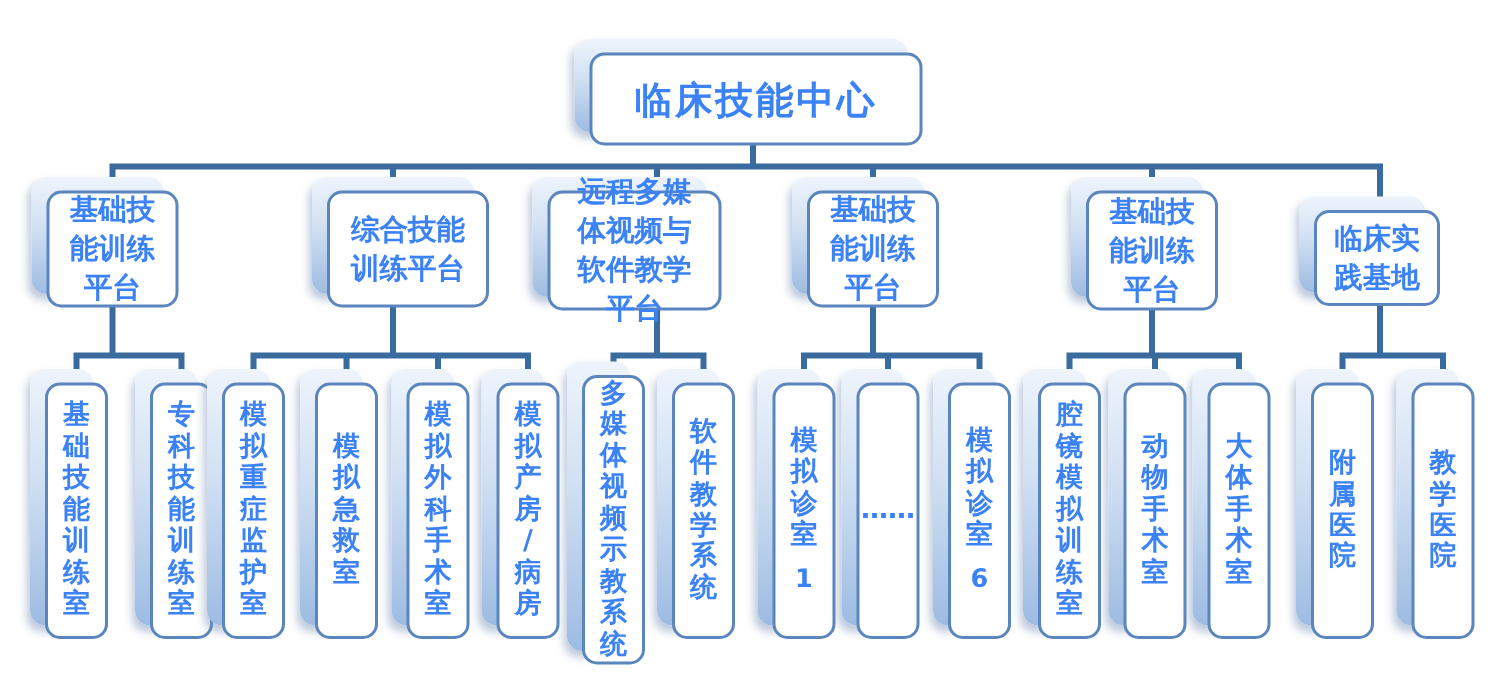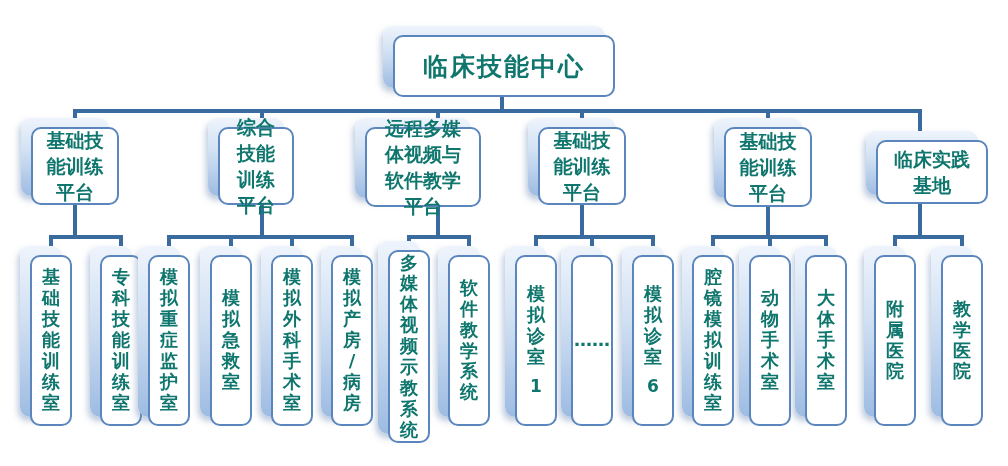--- a/index.html
+++ b/index.html
@@ -10,21 +10,21 @@
   .back{
     position:absolute;left:-10px;top:-9px;width:100%;height:100%;
     border-radius:10px;
     background:linear-gradient(180deg,#eef4fc 0%,#cfdff2 45%,#9dbbe2 100%);
     box-shadow:-2px 4px 6px rgba(120,145,185,0.5);
   }
   .box{
     position:absolute;inset:0;box-sizing:border-box;
     background:#fff;border:2px solid #5b86bd;border-radius:10px;
     display:flex;align-items:center;justify-content:center;
-    text-align:center;font-weight:bold;color:#0f766e;
+    text-align:center;font-weight:bold;color:#3b82f6;
   }
   .root-box{font-size:25px;letter-spacing:2px;}
   .branch-box{font-size:19px;line-height:1.38;padding:2px 10px;}
   .leaf-box{flex-direction:column;gap:2px;font-size:18px;line-height:1.05;padding:3px 1px;}
   .leaf-box span{display:block;}
   .leaf-box .tok-num{margin-top:9px;font-size:17px;}
   .leaf-box .tok-dots{letter-spacing:0;}
 </style>
 </head>
 <body>
@@ -48,37 +48,37 @@
 
   <div class="node" style="left:393px;top:35px;width:222px;height:62px">
     <div class="back"></div>
     <div class="box root-box">临床技能中心</div>
   </div>
 
   <div class="node" style="left:31px;top:127px;width:88px;height:78px">
     <div class="back"></div>
     <div class="box branch-box">基础技能训练平台</div>
   </div>
-  <div class="node" style="left:218px;top:127px;width:76px;height:78px">
+  <div class="node" style="left:218px;top:127px;width:108px;height:78px">
     <div class="back"></div>
     <div class="box branch-box">综合技能训练平台</div>
   </div>
   <div class="node" style="left:365px;top:127px;width:116px;height:80px">
     <div class="back"></div>
     <div class="box branch-box">远程多媒体视频与软件教学平台</div>
   </div>
   <div class="node" style="left:538px;top:127px;width:88px;height:78px">
     <div class="back"></div>
     <div class="box branch-box">基础技能训练平台</div>
   </div>
   <div class="node" style="left:724px;top:127px;width:88px;height:80px">
     <div class="back"></div>
     <div class="box branch-box">基础技能训练平台</div>
   </div>
-  <div class="node" style="left:876px;top:140px;width:112px;height:64px">
+  <div class="node" style="left:876px;top:140px;width:84px;height:64px">
     <div class="back"></div>
     <div class="box branch-box">临床实践基地</div>
   </div>
 
   <div class="node" style="left:30px;top:255px;width:42px;height:171px">
     <div class="back"></div>
     <div class="box leaf-box">
         <span>基</span>
         <span>础</span>
         <span>技</span>

